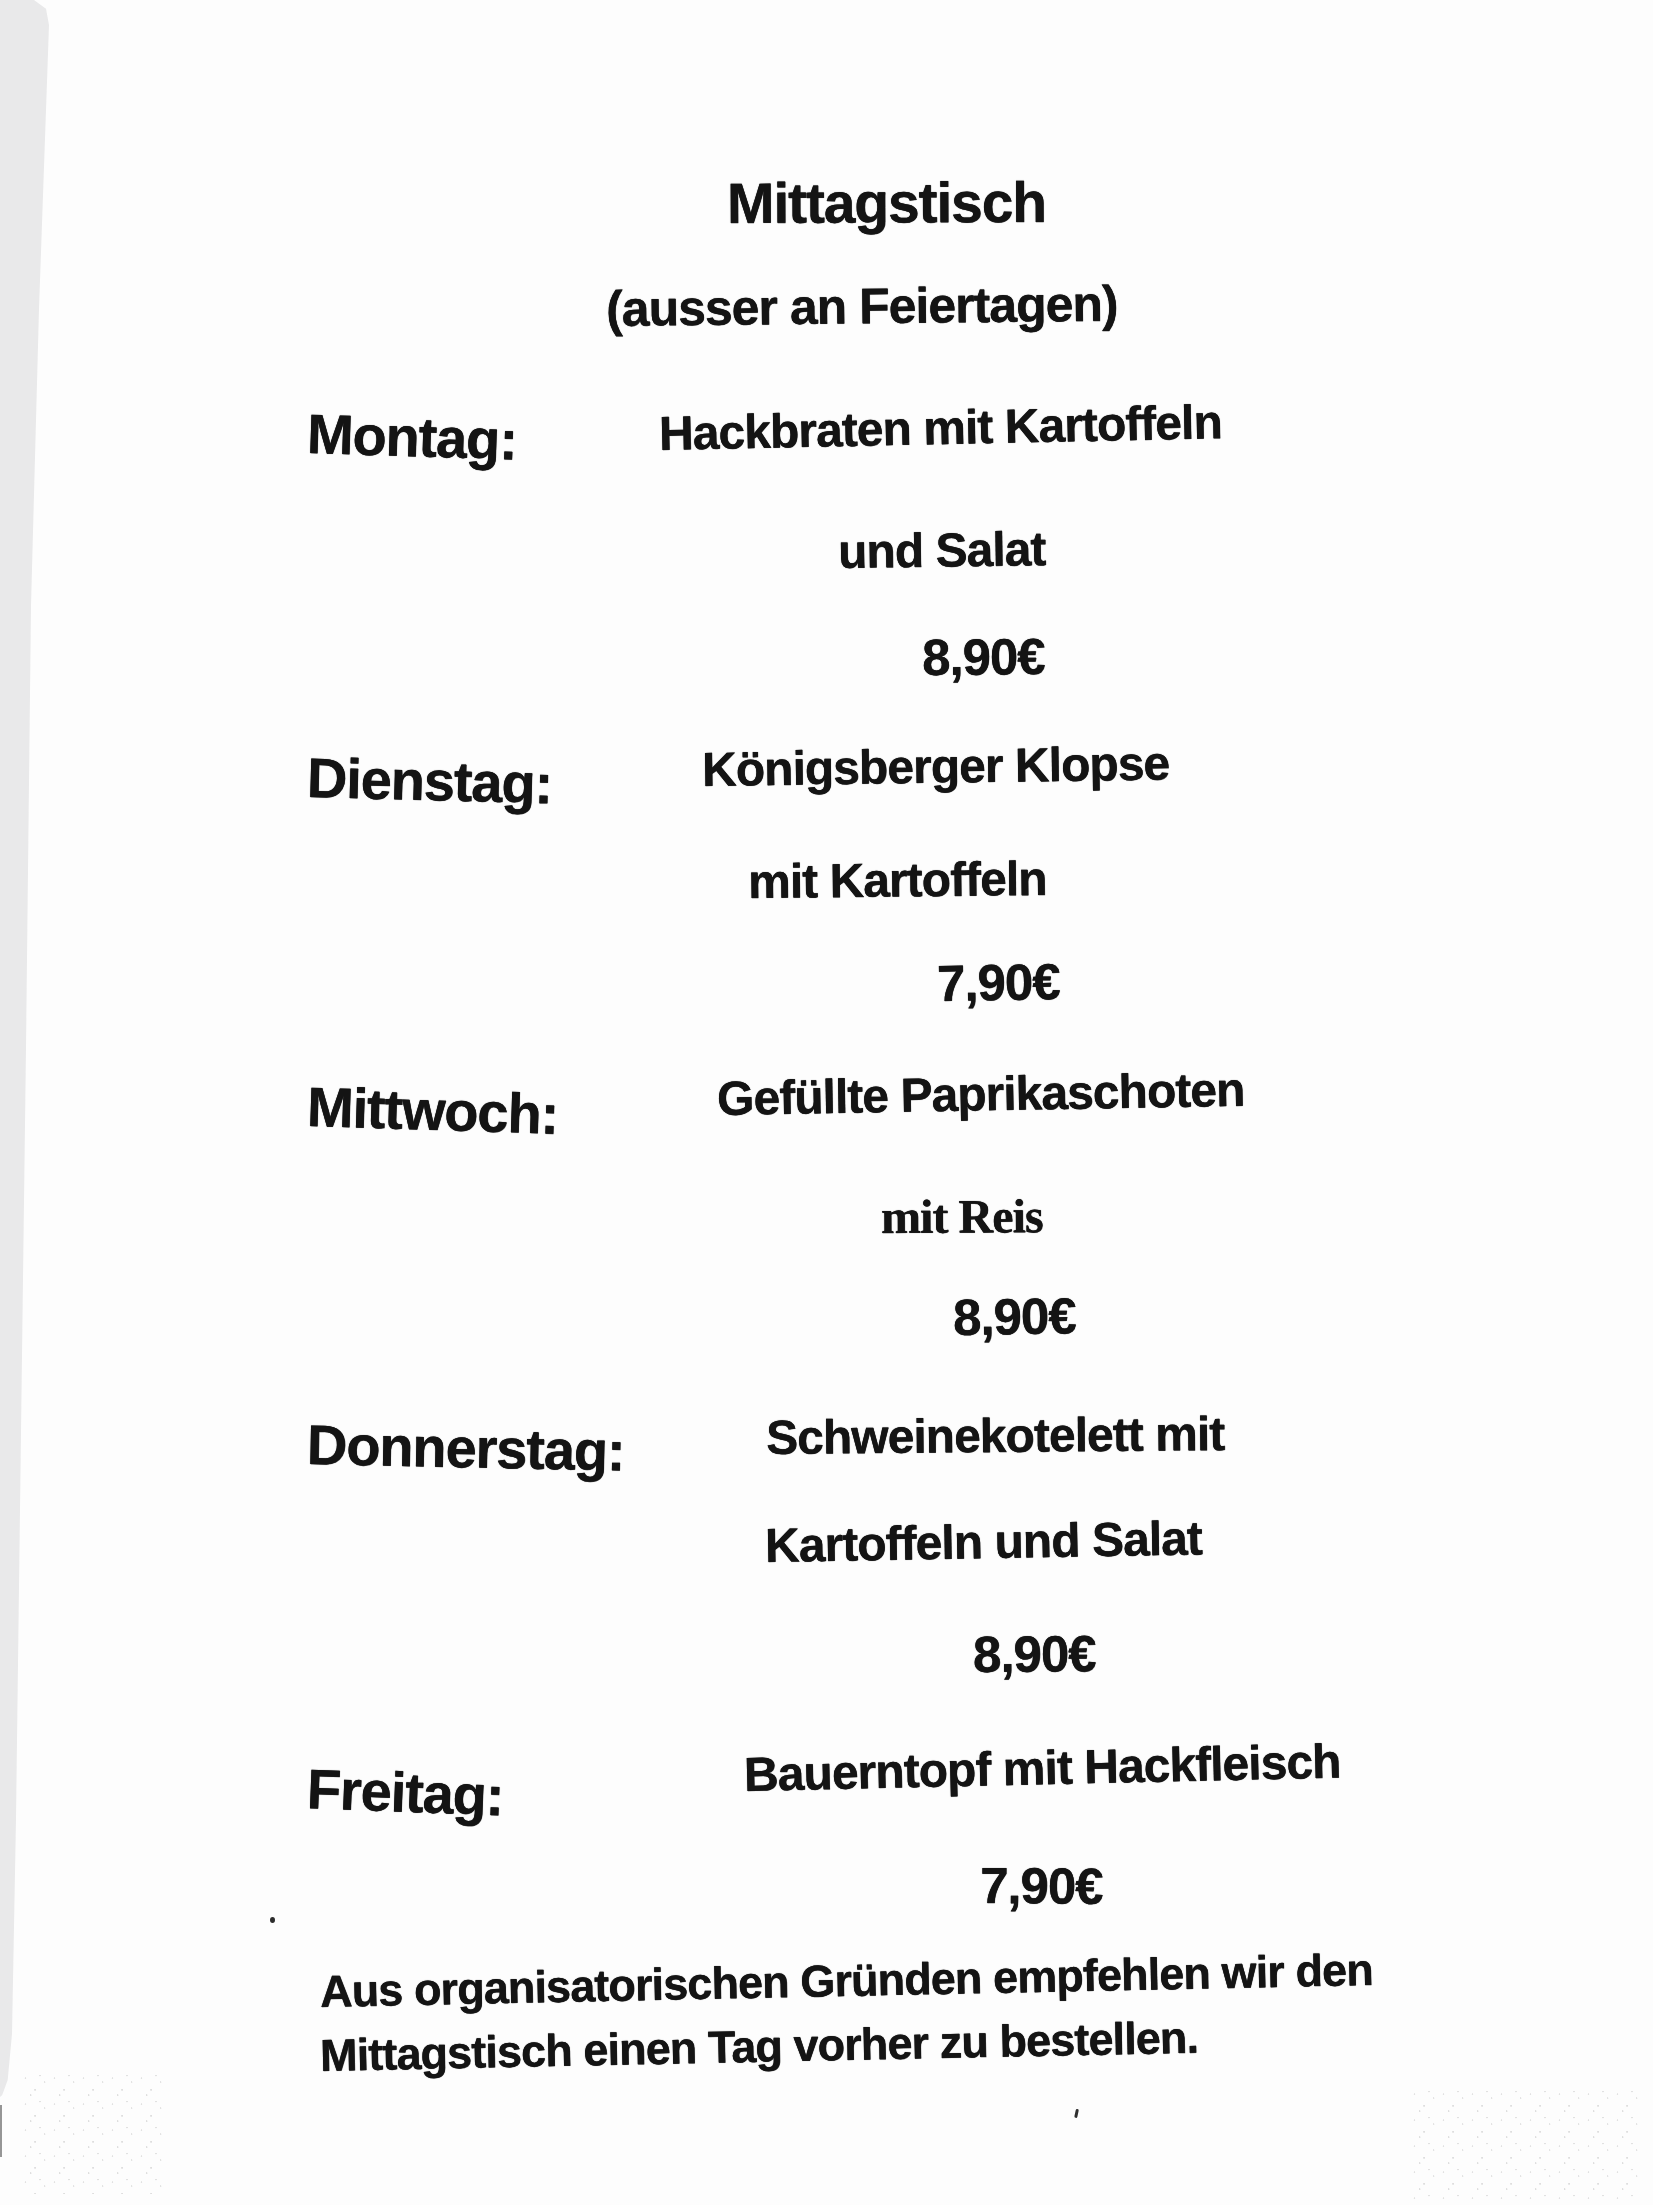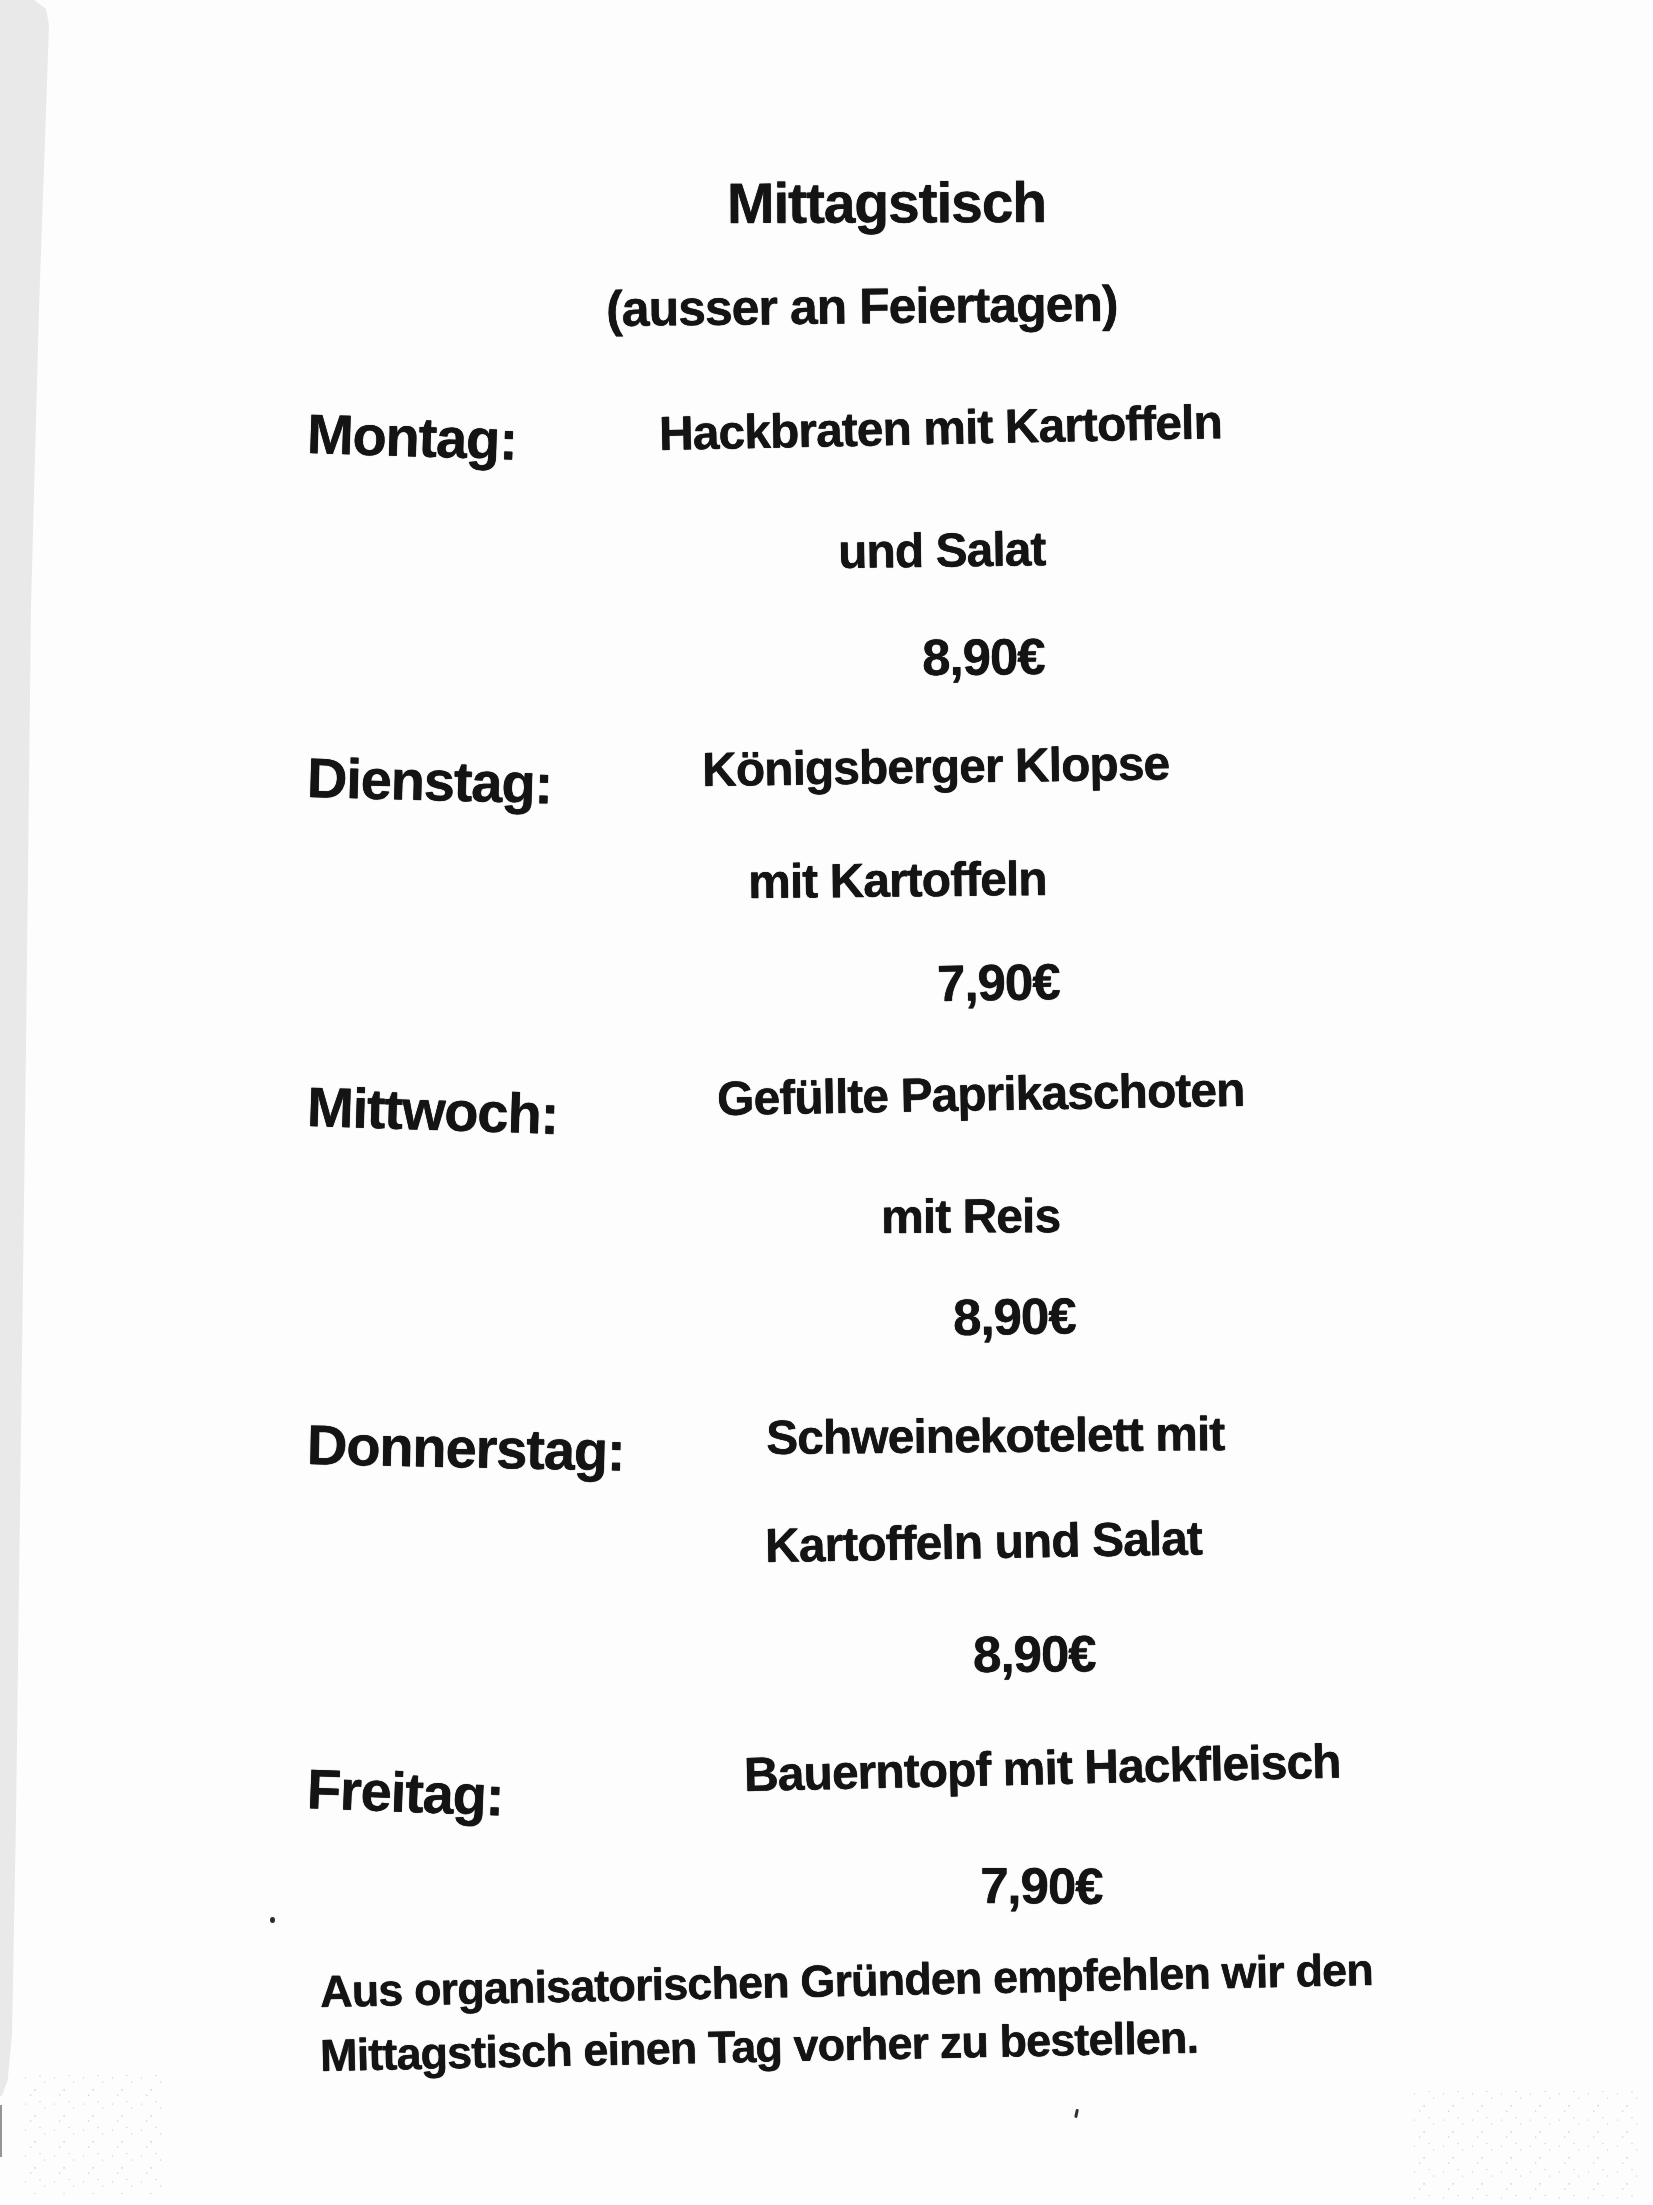--- a/index.html
+++ b/index.html
@@ -80,21 +80,21 @@
 <div class="txt dish" style="left:838px; top:528px;  transform:rotate(-0.8deg);">und Salat</div>
 <div class="txt price" style="left:922px; top:632px; transform:rotate(-0.5deg);">8,90€</div>
 
 <div class="txt day" style="left:307px;  top:750px; transform:rotate(1.5deg);">Dienstag:</div>
 <div class="txt dish" style="left:702px; top:746px; transform:rotate(-0.8deg);">Königsberger Klopse</div>
 <div class="txt dish" style="left:748px; top:858px; transform:rotate(-0.6deg);">mit Kartoffeln</div>
 <div class="txt price" style="left:937px; top:958px; transform:rotate(-0.9deg);">7,90€</div>
 
 <div class="txt day" style="left:307px;  top:1079px; transform:rotate(1.8deg);">Mittwoch:</div>
 <div class="txt dish" style="left:717px; top:1075px; transform:rotate(-1deg);">Gefüllte Paprikaschoten</div>
-<div class="txt dish" style="left:881px; top:1193px; transform:rotate(-0.3deg);">mit Reis</div>
+<div class="txt dish" style="left:881px; top:1193px; transform:rotate(-0.3deg);font-family:Liberation Serif, serif;">mit Reis</div>
 <div class="txt price" style="left:953px; top:1292px; transform:rotate(-0.8deg);">8,90€</div>
 
 <div class="txt day" style="left:307px;  top:1417px; transform:rotate(1.2deg);">Donnerstag:</div>
 <div class="txt dish" style="left:766px; top:1414px; transform:rotate(-0.5deg);">Schweinekotelett mit</div>
 <div class="txt dish" style="left:765px; top:1522px; transform:rotate(-1deg);">Kartoffeln und Salat</div>
 <div class="txt price" style="left:973px; top:1629px; transform:rotate(-0.4deg);">8,90€</div>
 
 <div class="txt day" style="left:307px;  top:1761px; transform:rotate(2.2deg);">Freitag:</div>
 <div class="txt dish" style="left:744px; top:1751px; transform:rotate(-1.3deg);">Bauerntopf mit Hackfleisch</div>
 <div class="txt price" style="left:980px; top:1860px; transform:rotate(0.4deg);">7,90€</div>

